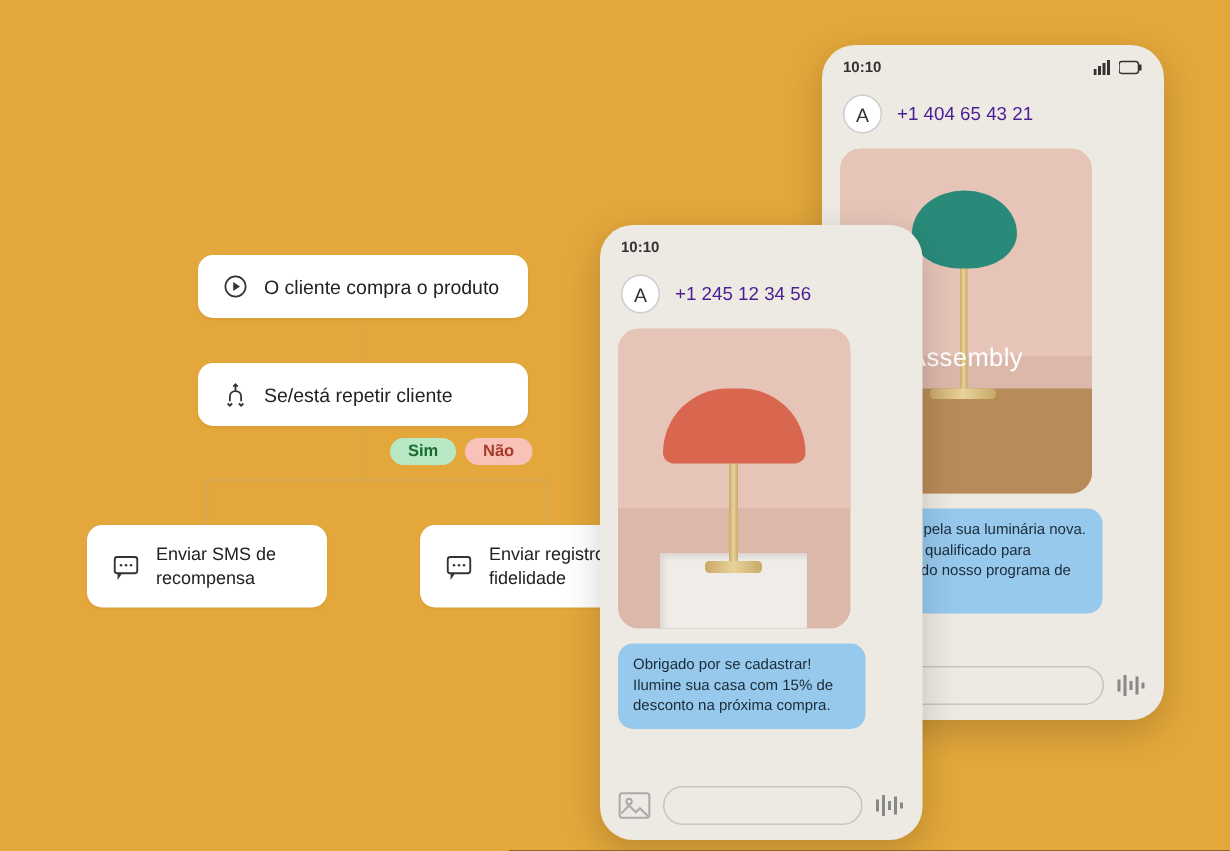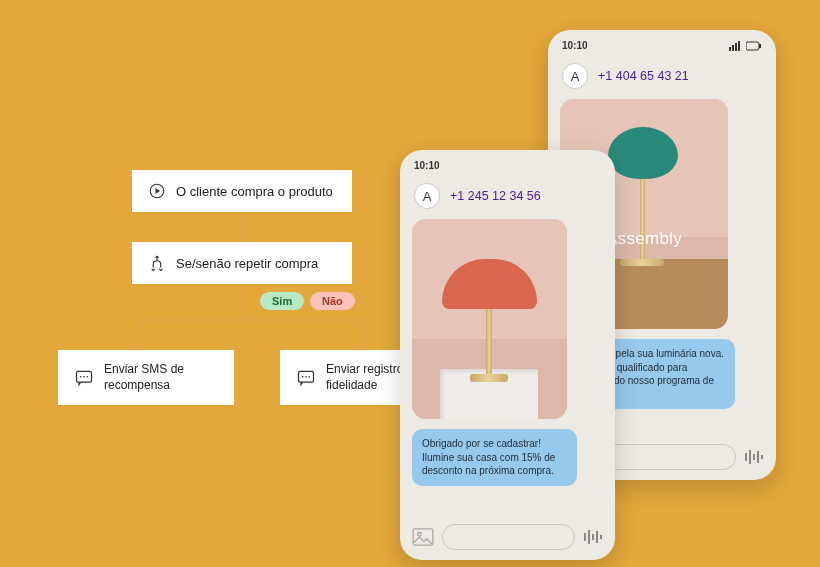--- a/index.html
+++ b/index.html
@@ -15,34 +15,34 @@
     position: absolute;
     left: 0; top: 0;
     width: 820px; height: 567px;
     background: #e3a73b;
   }
 
   
   .flow { position: absolute; left: 50px; top: 170px; width: 400px; }
   .node {
     background: #fff;
-    border-radius: 0;
+    border-radius: 10px;
     padding: 12px 16px;
     display: flex;
     align-items: center;
     gap: 10px;
     font-size: 13px;
     color: #222;
     box-shadow: 0 1px 2px rgba(0,0,0,0.06);
     position: absolute;
   }
   .node svg { flex-shrink: 0; }
   .node-trigger { left: 82px; top: 0; width: 220px; }
   .node-condition { left: 82px; top: 72px; width: 220px; }
-  .node-sms { left: 8px; top: 180px; width: 176px; font-size: 12px; line-height: 1.3; }
+  .node-sms { left: 8px; top: 180px; width: 160px; font-size: 12px; line-height: 1.3; }
   .node-register { left: 230px; top: 180px; width: 170px; font-size: 12px; line-height: 1.3; }
 
   .tag {
     position: absolute;
     font-size: 11px;
     font-weight: 700;
     padding: 3px 12px;
     border-radius: 10px;
   }
   .tag-yes { background: #b8e8c4; color: #1a6b2e; left: 210px; top: 122px; }
@@ -187,21 +187,21 @@
           <path d="M10 8l6 4-6 4z" fill="#333"></path>
         </svg>
       <span>O cliente compra o produto</span>
     </div>
 
     <div class="node node-condition">
       <svg width="18" height="18" viewBox="0 0 24 24">
           <path d="M12 3v6M12 9c-3 0-5 2-5 5v4M12 9c3 0 5 2 5 5v4" fill="none" stroke="#333" stroke-width="1.6"></path>
           <path d="M10 5l2-2 2 2M5 20l2 2 2-2M15 20l2 2 2-2" fill="none" stroke="#333" stroke-width="1.6"></path>
         </svg>
-      <span>Se/senão repetir compra</span>
+      <span>Se/está repetir cliente</span>
     </div>
 
     <div class="tag tag-yes">Sim</div>
     <div class="tag tag-no">Não</div>
 
     <div class="node node-sms">
       <svg width="20" height="20" viewBox="0 0 24 24">
           <rect x="3" y="4" width="18" height="13" rx="2" fill="none" stroke="#333" stroke-width="1.5"></rect>
           <path d="M8 17l-2 3v-3" fill="none" stroke="#333" stroke-width="1.5"></path>
           <circle cx="8" cy="10.5" r="1" fill="#333"></circle>

